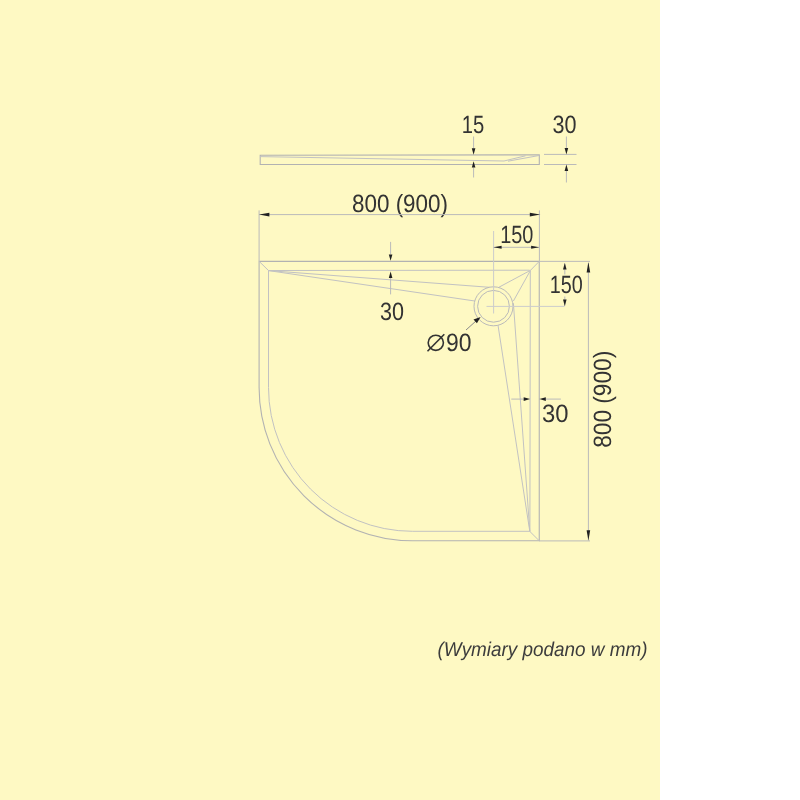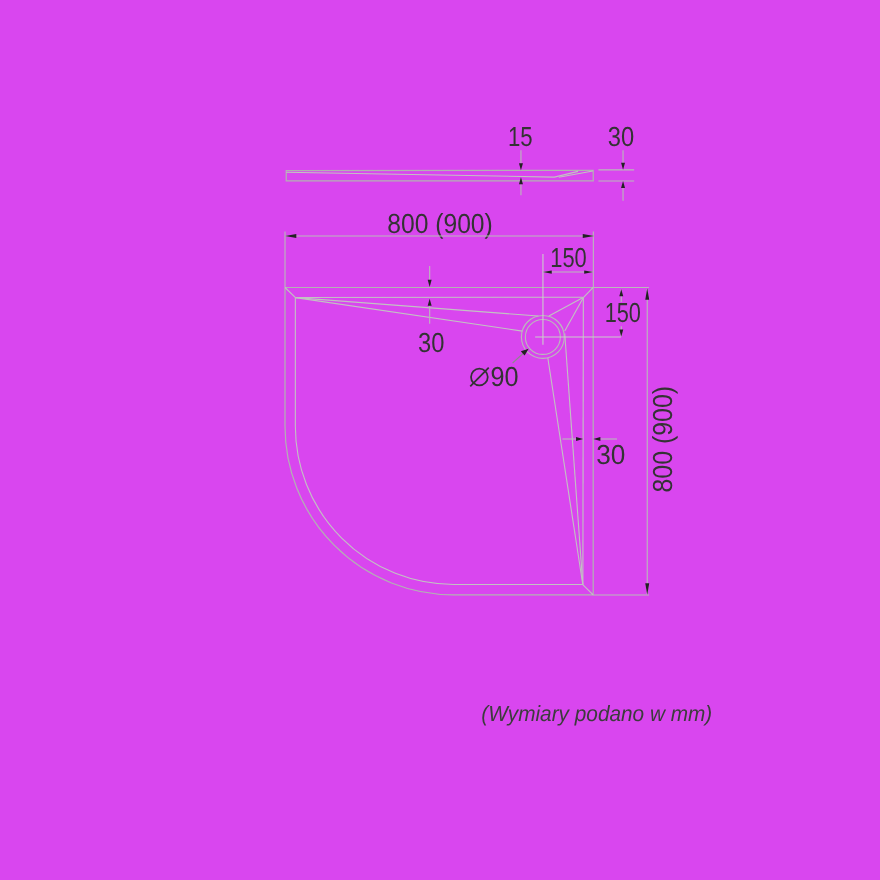--- a/index.html
+++ b/index.html
@@ -1,16 +1,16 @@
 <!DOCTYPE html>
 <html><head>
 <meta charset="utf-8">
 <style>
   html,body{margin:0;padding:0;background:#ffffff;}
-  .page{width:800px;height:800px;position:relative;background:#d946ef;overflow:hidden;}
+  .page{width:660px;height:800px;position:relative;background:#fef9c3;overflow:hidden;}
   text{font-family:"Liberation Sans",sans-serif;text-rendering:geometricPrecision;}
 </style>
 </head>
 <body>
 <div class="page">
 <svg width="800" height="800" viewBox="0 0 800 800" xmlns="http://www.w3.org/2000/svg">
   <g fill="none" stroke-linecap="butt" stroke-linejoin="miter">
 
   <g stroke="#b2b2b2" stroke-width="1.1">
     <path d="M 260.2,155.2 L 539.3,154.8 L 539.3,164.5 L 260.2,164.5 Z"></path>

